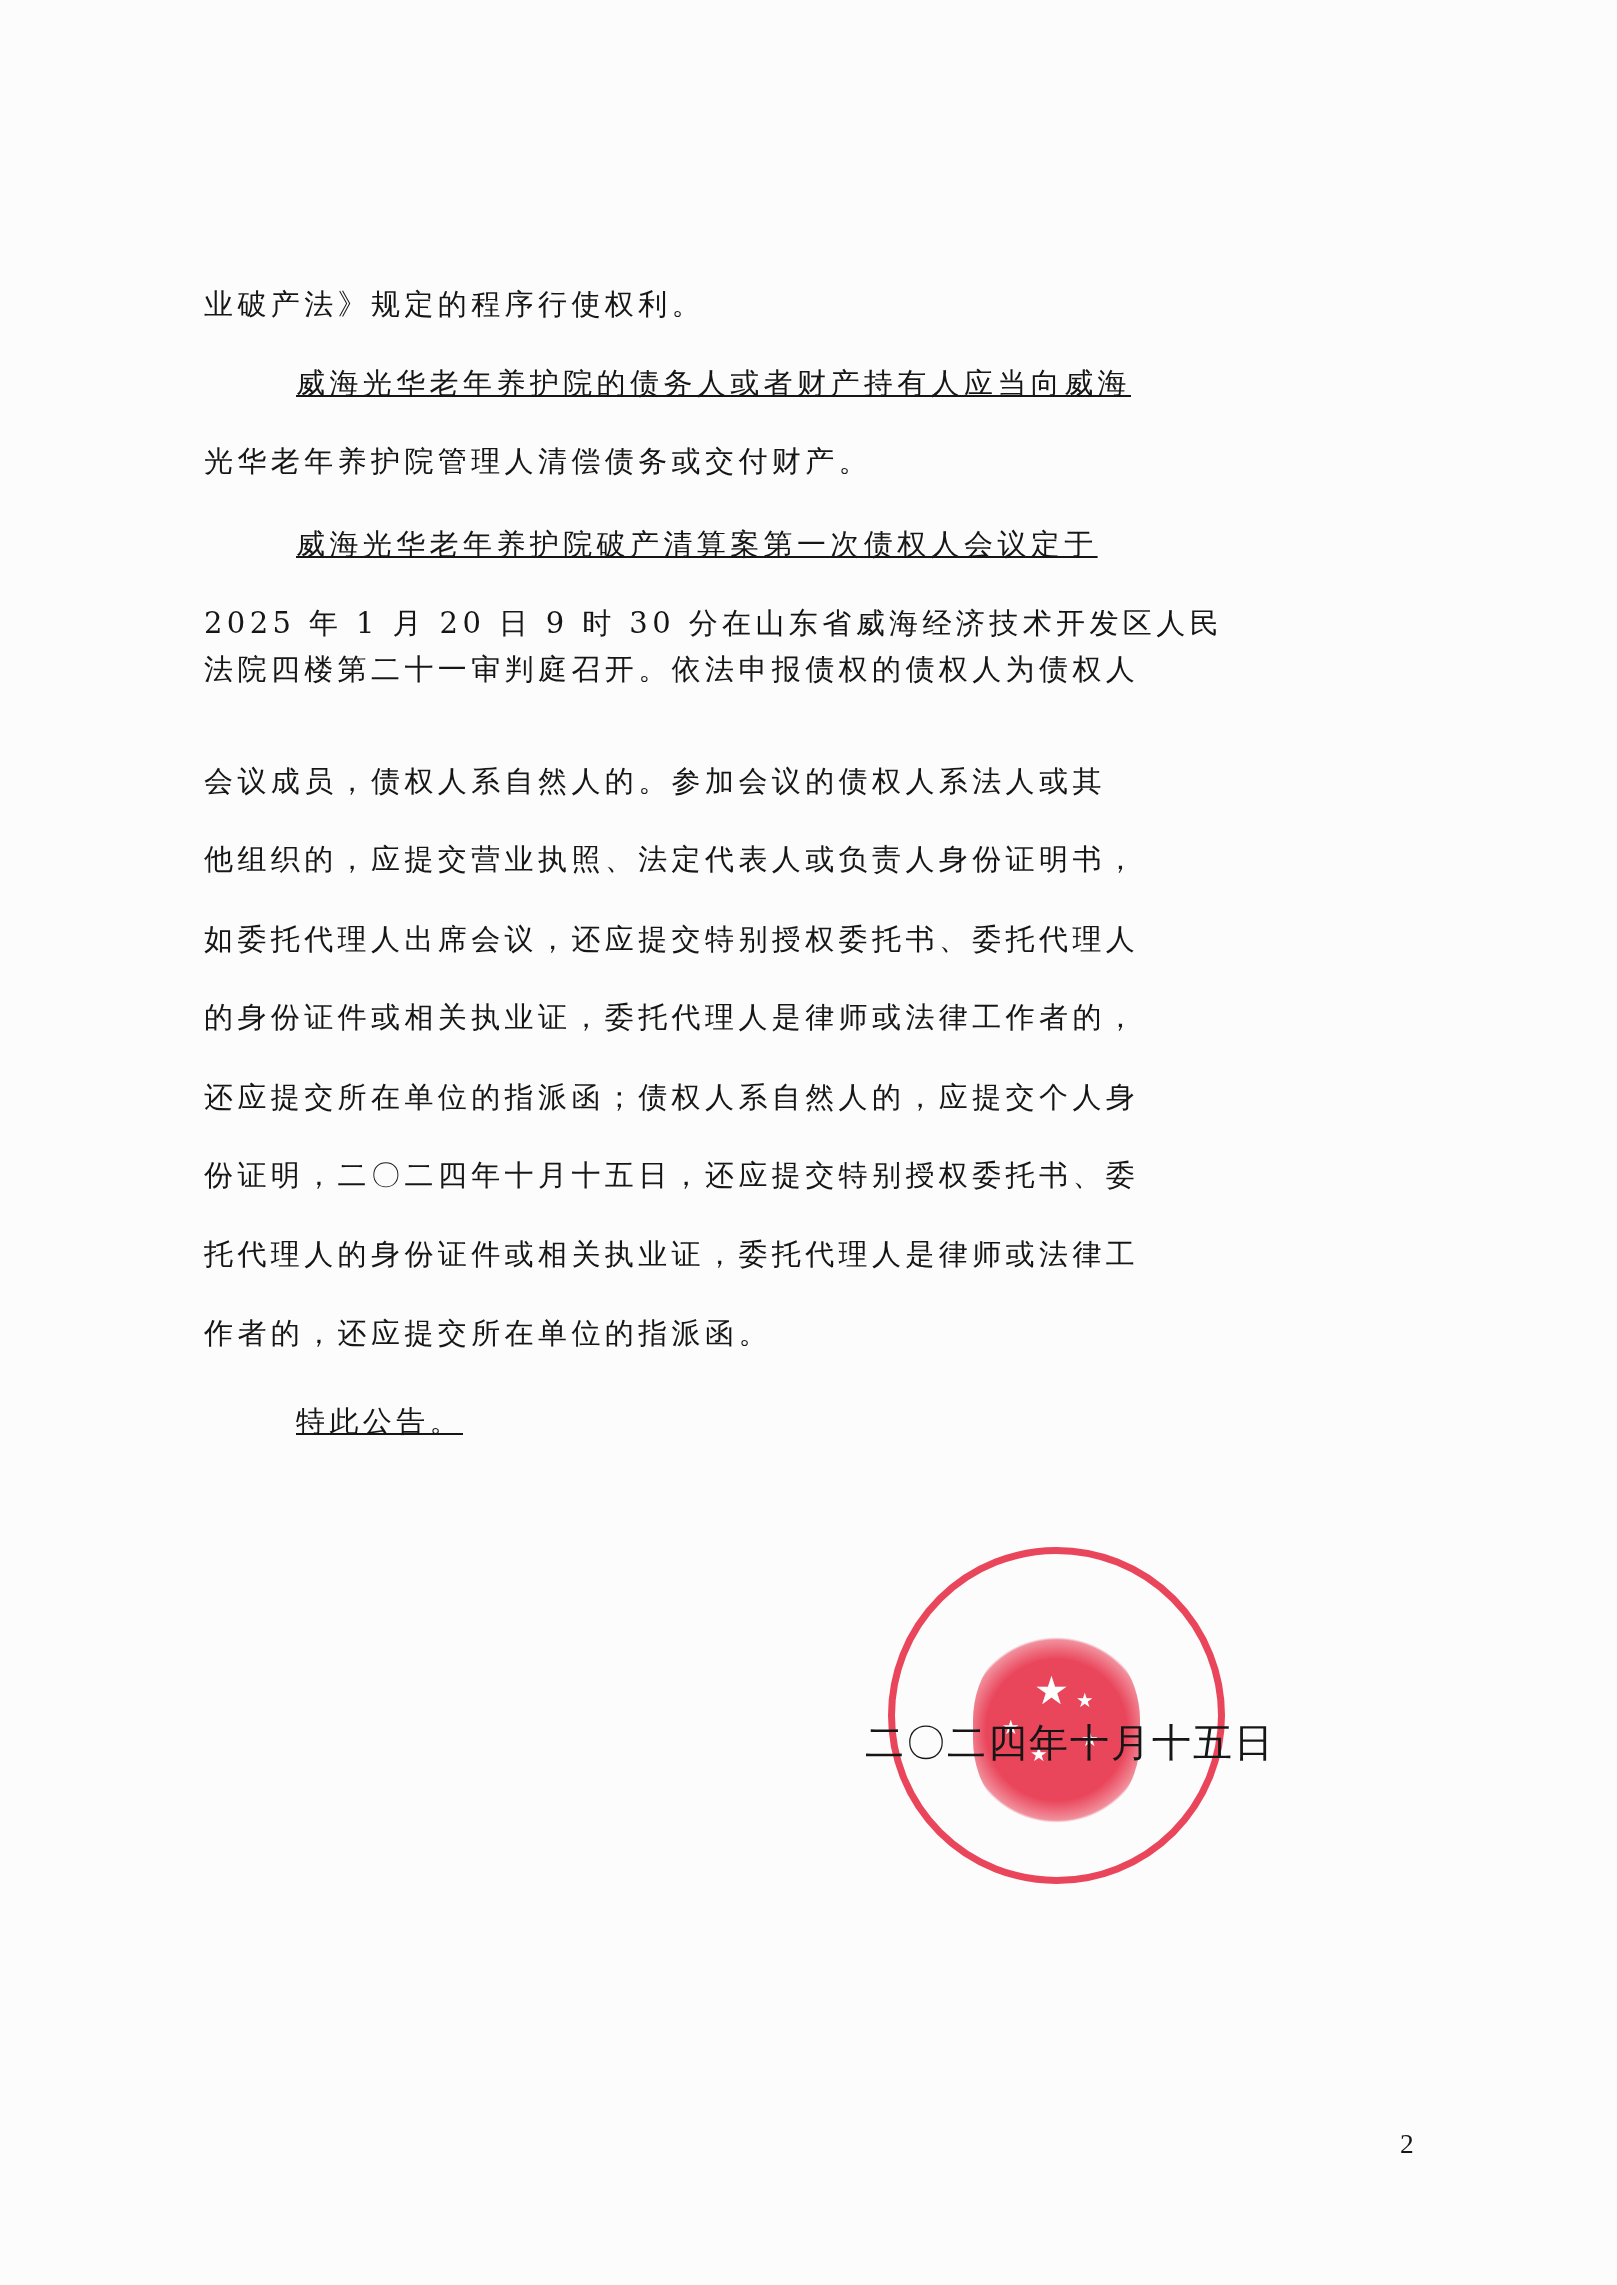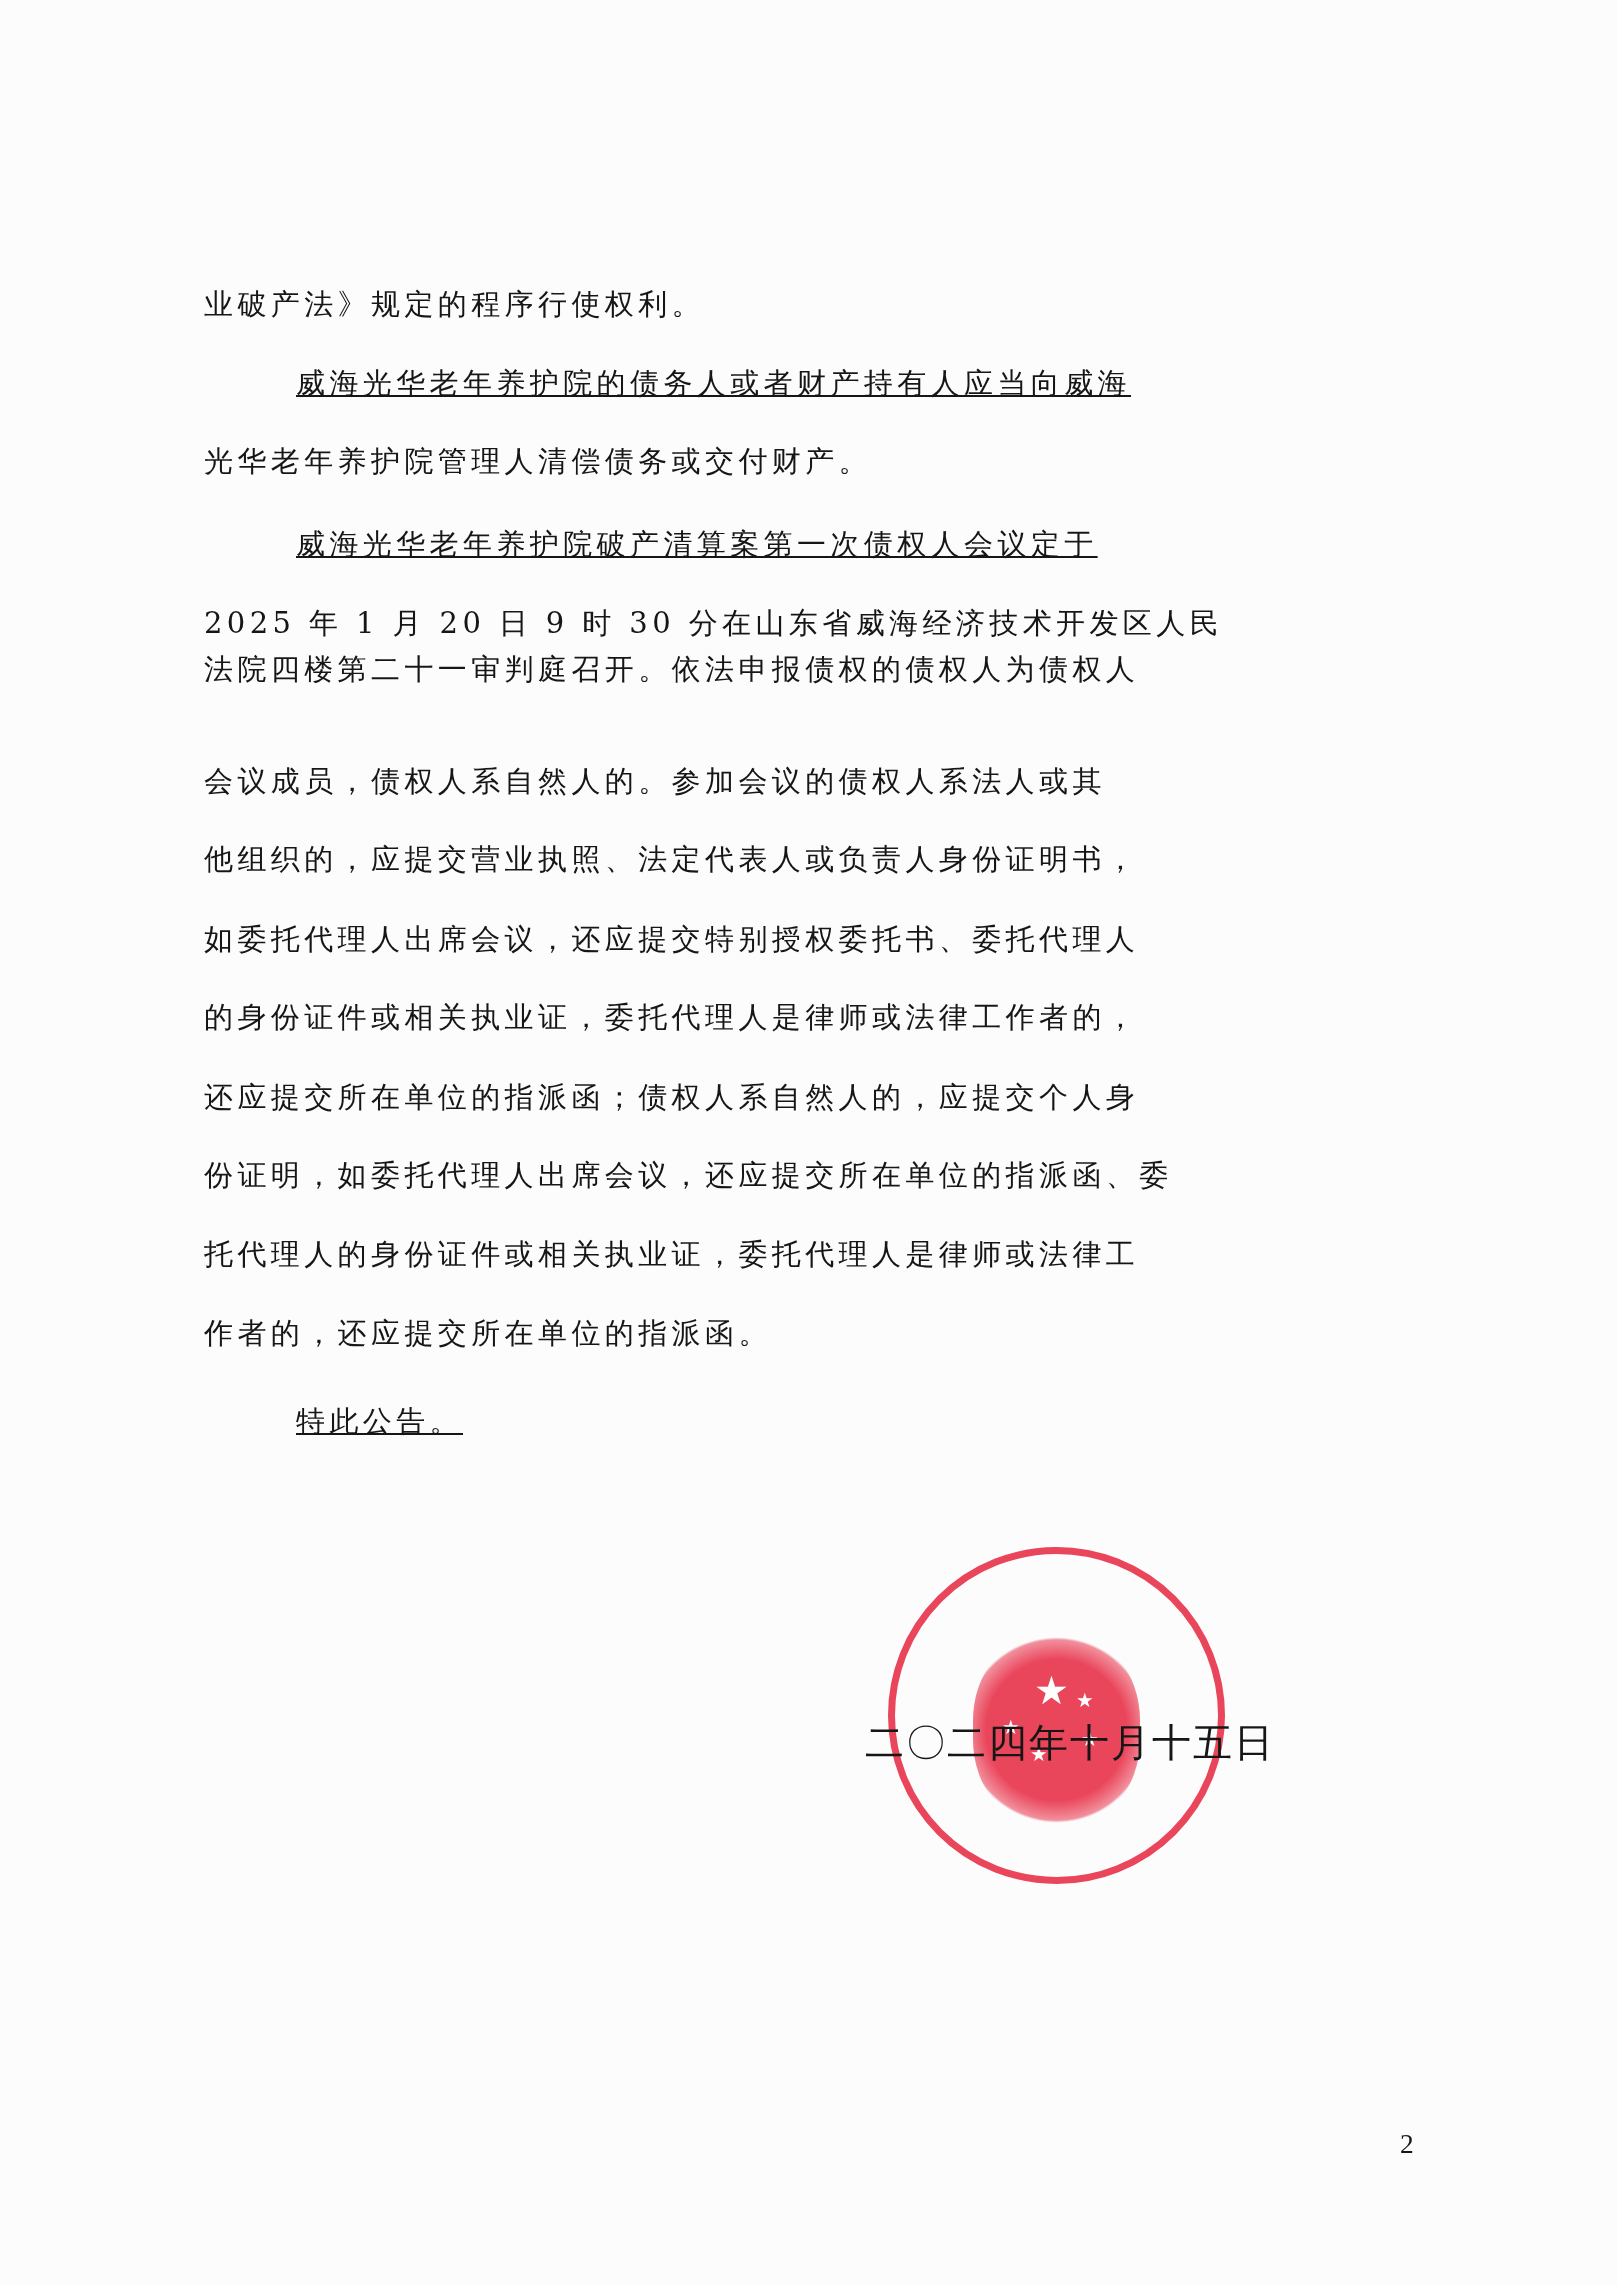--- a/index.html
+++ b/index.html
@@ -24,21 +24,21 @@
   <div class="line indent" style="top:344px">威海光华老年养护院的债务人或者财产持有人应当向威海</div>
   <div class="line" style="top:422px">光华老年养护院管理人清偿债务或交付财产。</div>
   <div class="line indent" style="top:505px">威海光华老年养护院破产清算案第一次债权人会议定于</div>
   <div class="line" style="top:584px">2025 年 1 月 20 日 9 时 30 分在山东省威海经济技术开发区人民</div>
   <div class="line" style="top:630px">法院四楼第二十一审判庭召开。依法申报债权的债权人为债权人</div>
   <div class="line" style="top:742px">会议成员，债权人系自然人的。参加会议的债权人系法人或其</div>
   <div class="line" style="top:820px">他组织的，应提交营业执照、法定代表人或负责人身份证明书，</div>
   <div class="line" style="top:900px">如委托代理人出席会议，还应提交特别授权委托书、委托代理人</div>
   <div class="line" style="top:978px">的身份证件或相关执业证，委托代理人是律师或法律工作者的，</div>
   <div class="line" style="top:1058px">还应提交所在单位的指派函；债权人系自然人的，应提交个人身</div>
-  <div class="line" style="top:1136px">份证明，如委托代理人出席会议，还应提交所在单位的指派函、委</div>
+  <div class="line" style="top:1136px">份证明，二〇二四年十月十五日，还应提交特别授权委托书、委</div>
   <div class="line" style="top:1215px">托代理人的身份证件或相关执业证，委托代理人是律师或法律工</div>
   <div class="line" style="top:1294px">作者的，还应提交所在单位的指派函。</div>
   <div class="line indent" style="top:1382px">特此公告。</div>
 
   <div class="seal">
     <div class="emblem">
       <span class="star" style="left:61px;top:39px">★</span>
       <span class="star" style="left:29px;top:76px;font-size:19.6px">★</span>
       <span class="star" style="left:103px;top:49px;font-size:19.6px">★</span>
       <span class="star" style="left:108px;top:88px;font-size:19.6px">★</span>

